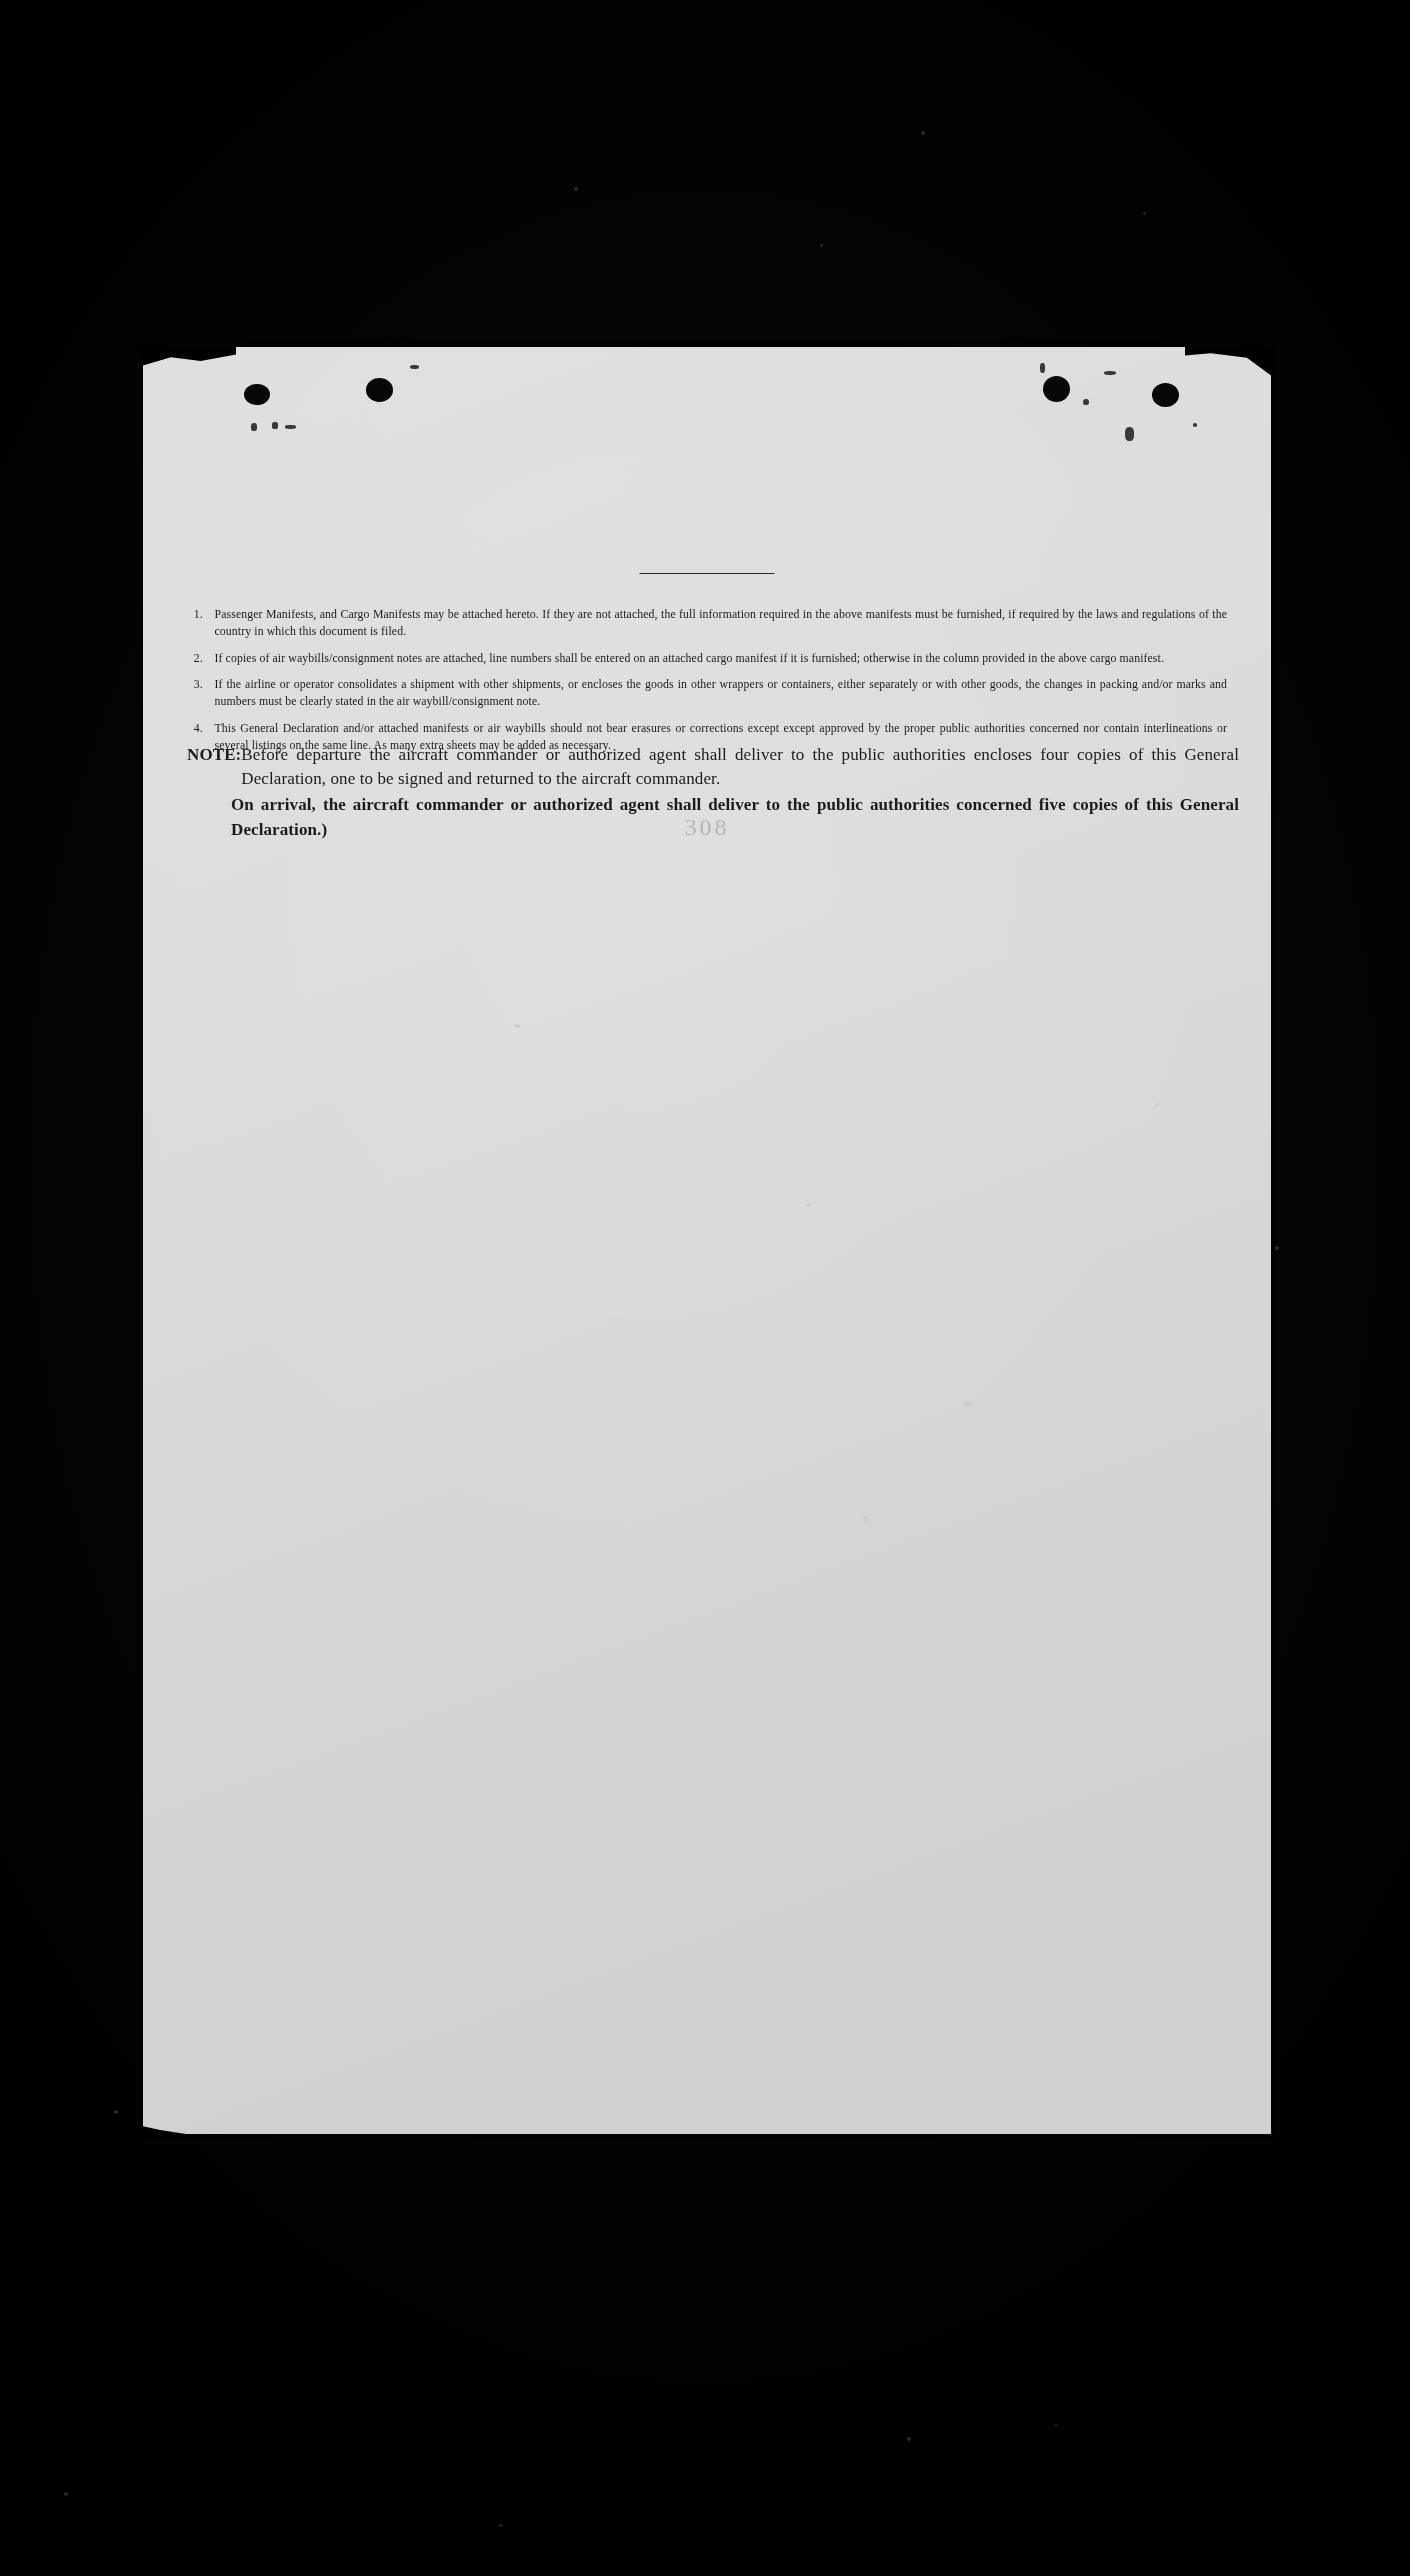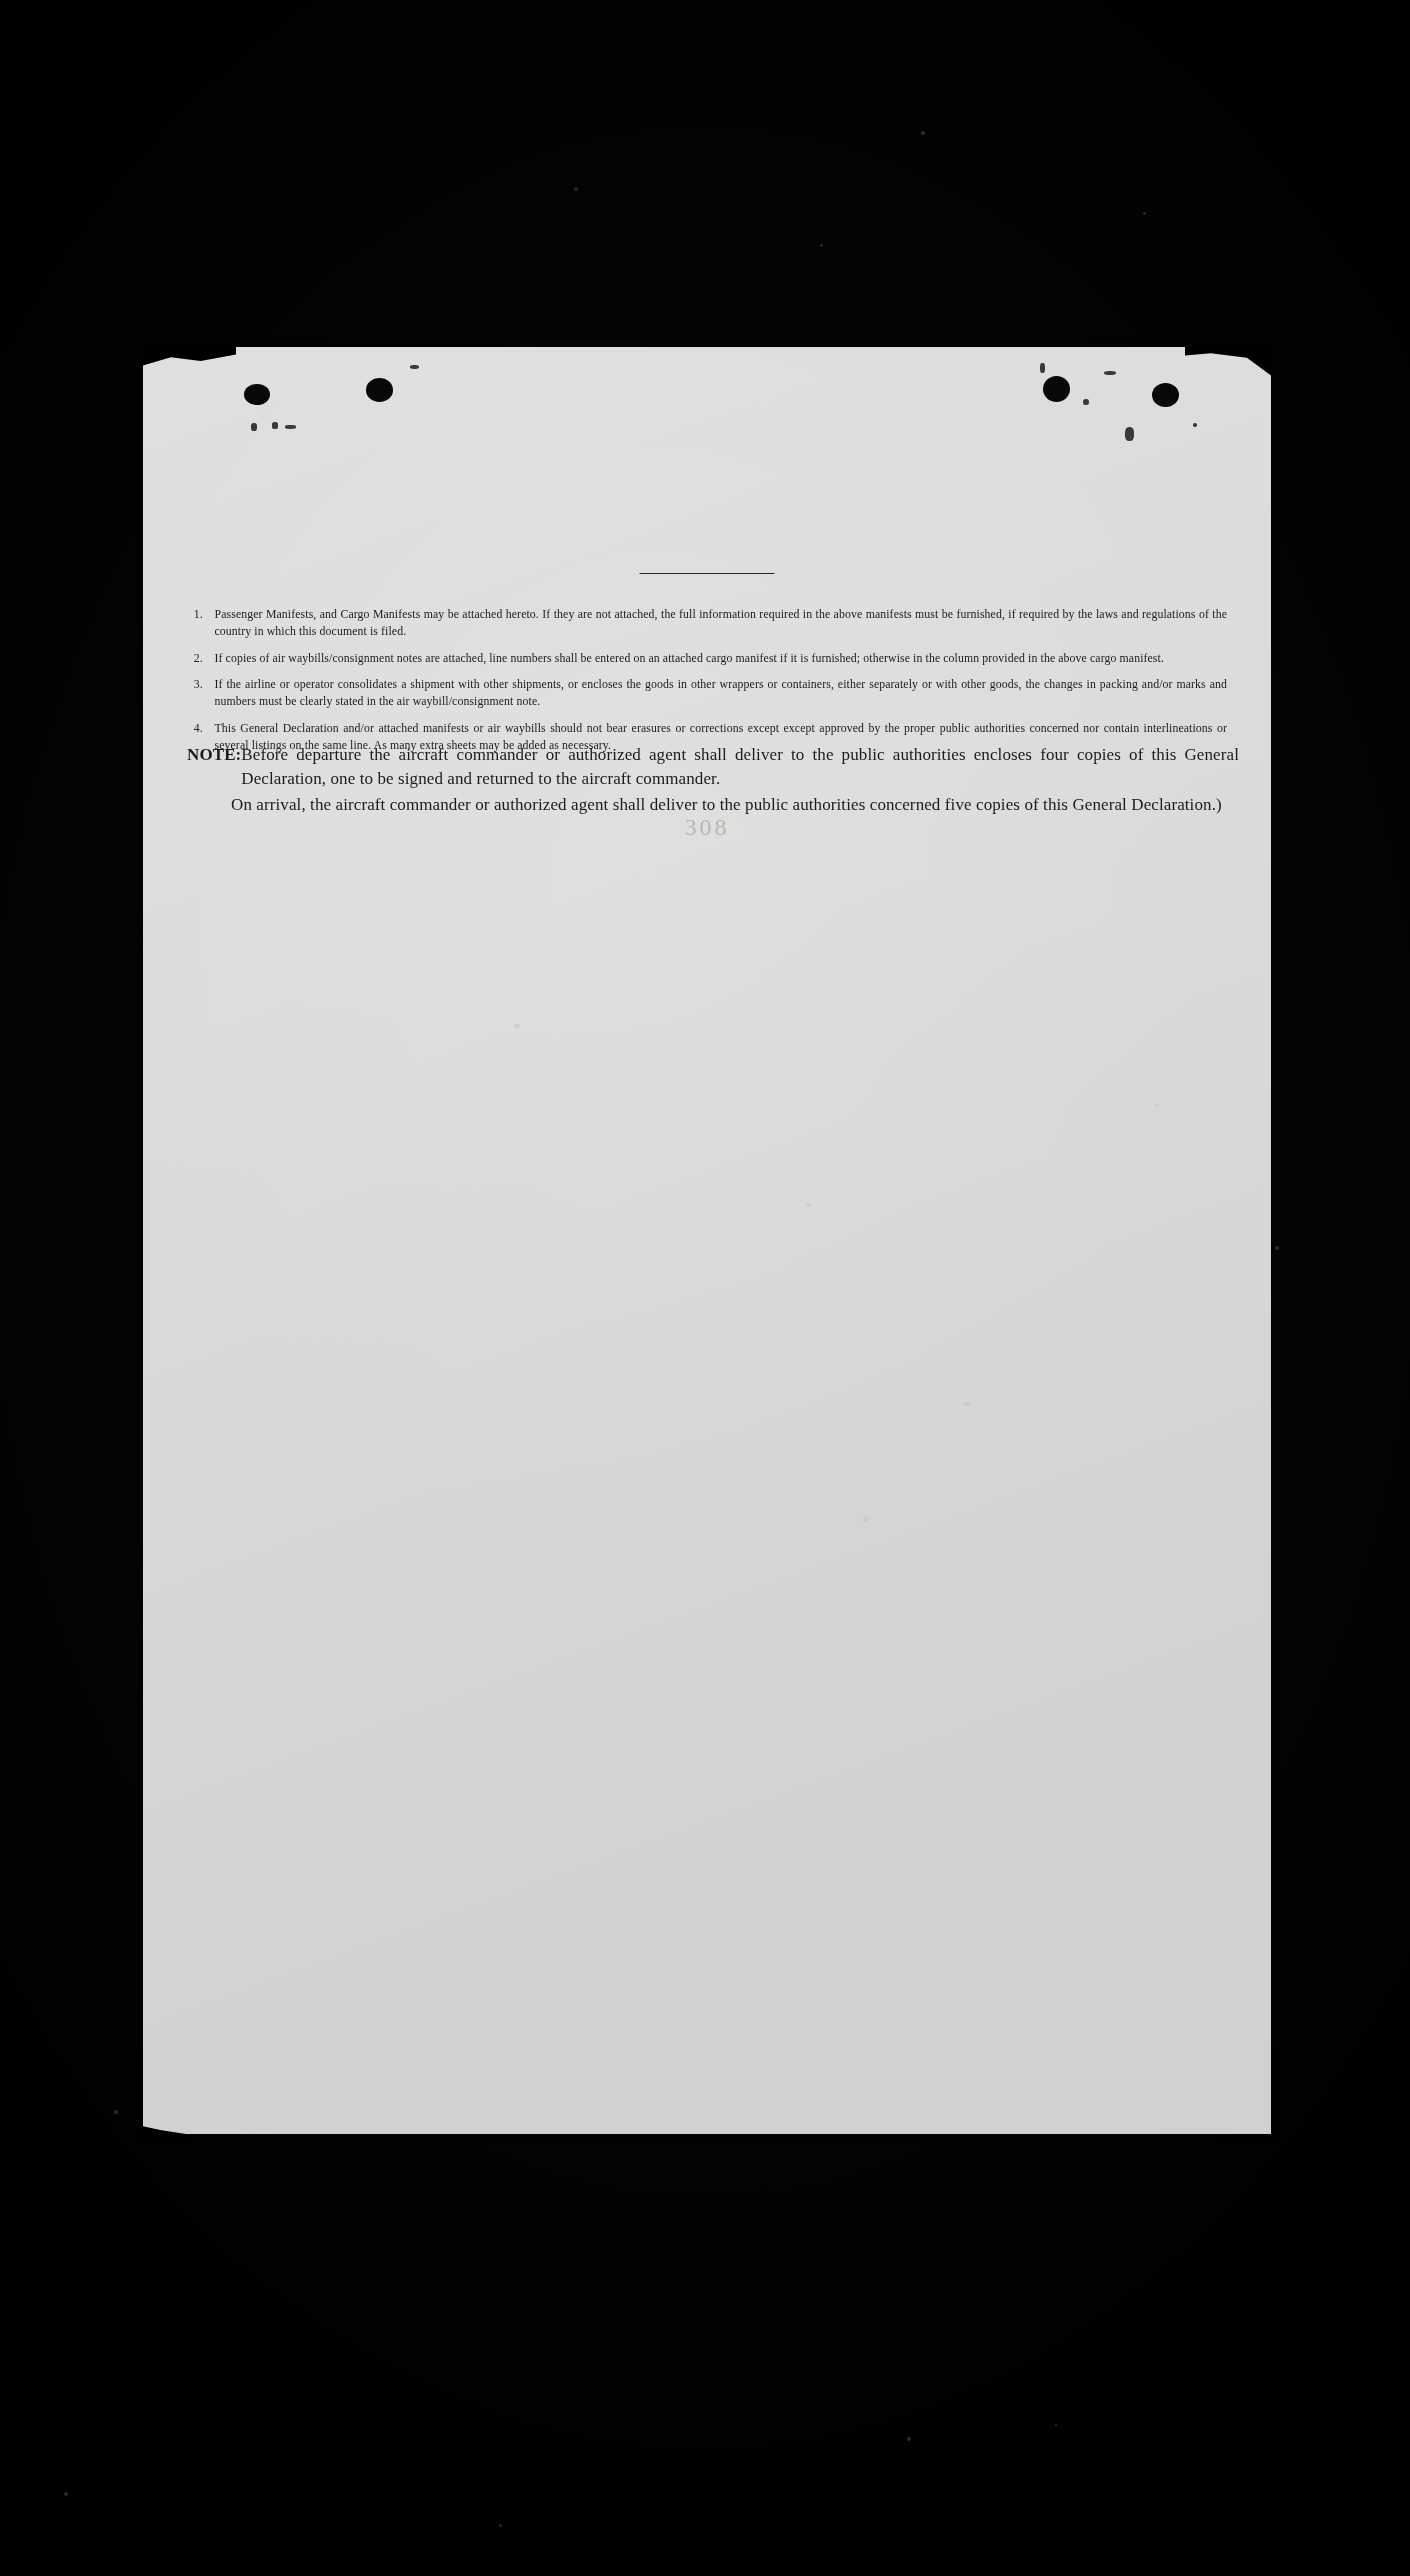--- a/index.html
+++ b/index.html
@@ -171,20 +171,21 @@
   .note-text {
     flex: 1 1 auto;
     text-align: justify;
   }
   .note-indent {
     margin-left: 44px;
     text-align: justify;
   }
   .note-para2 {
     margin-top: 1.4px;
+    font-weight: bold;
   }
 
   
   #page-number-stamp {
     position: absolute;
     top: 467px;
     left: 0;
     width: 100%;
     text-align: center;
     font-size: 24px;

